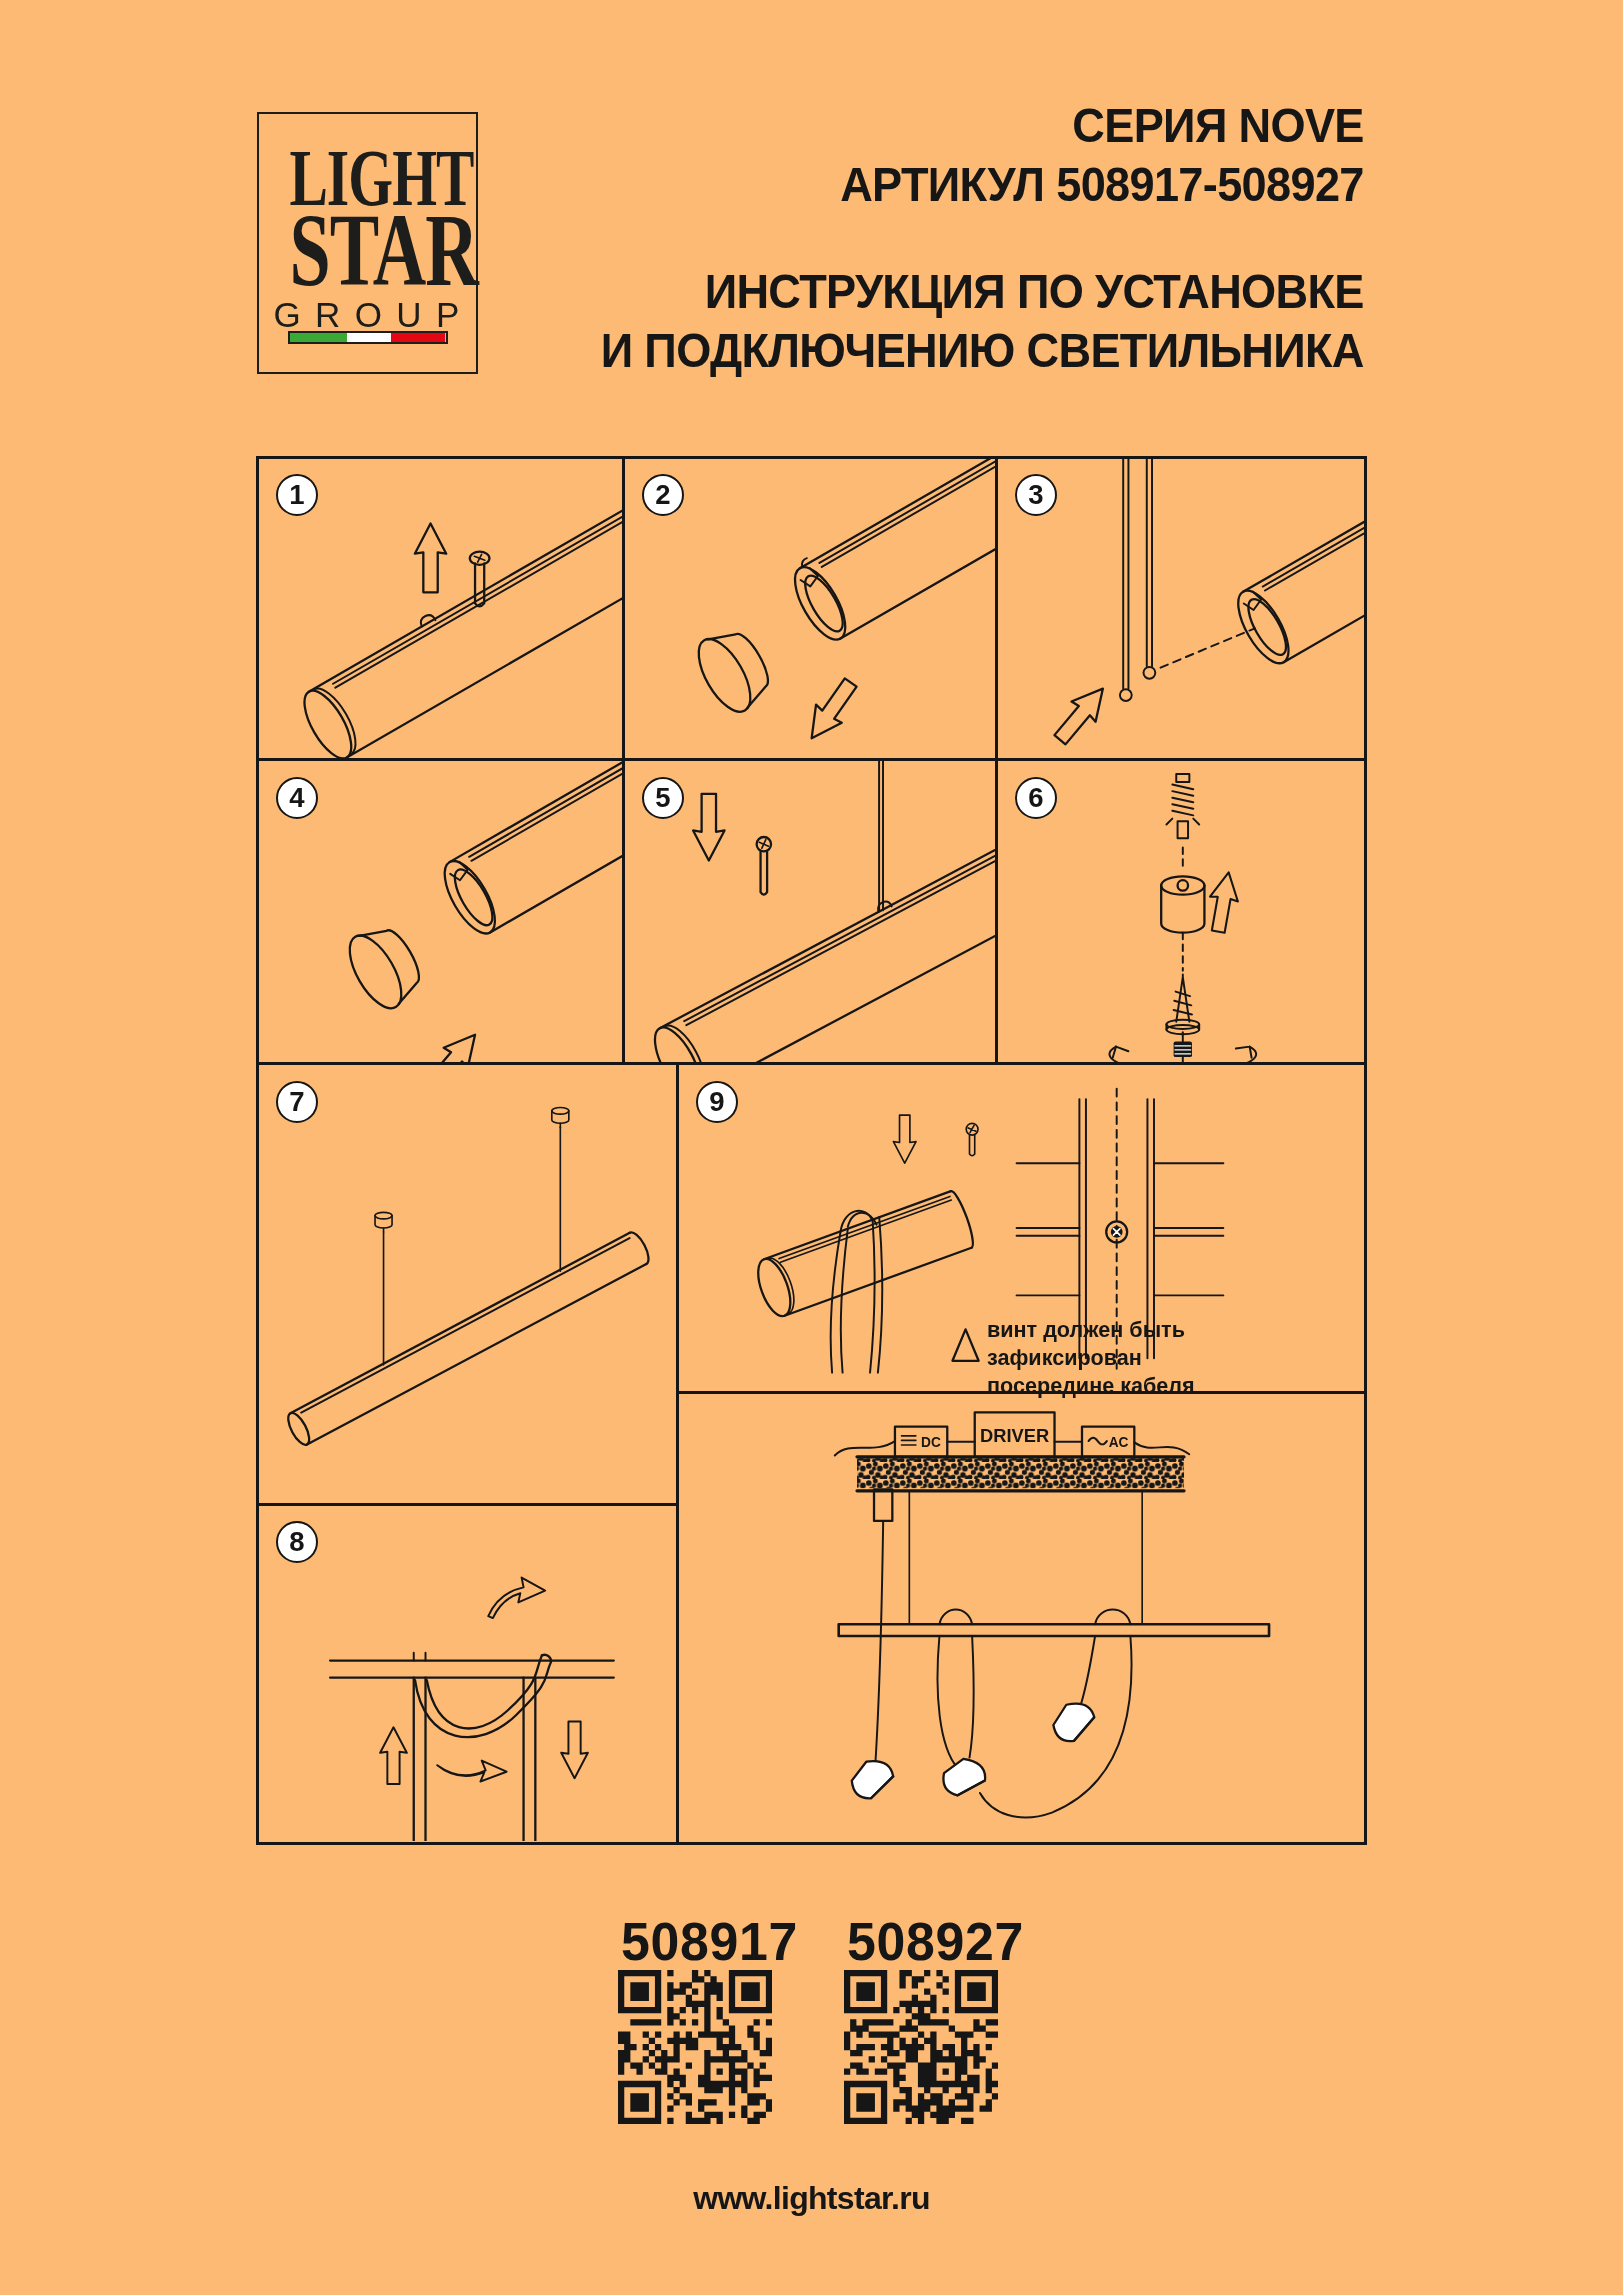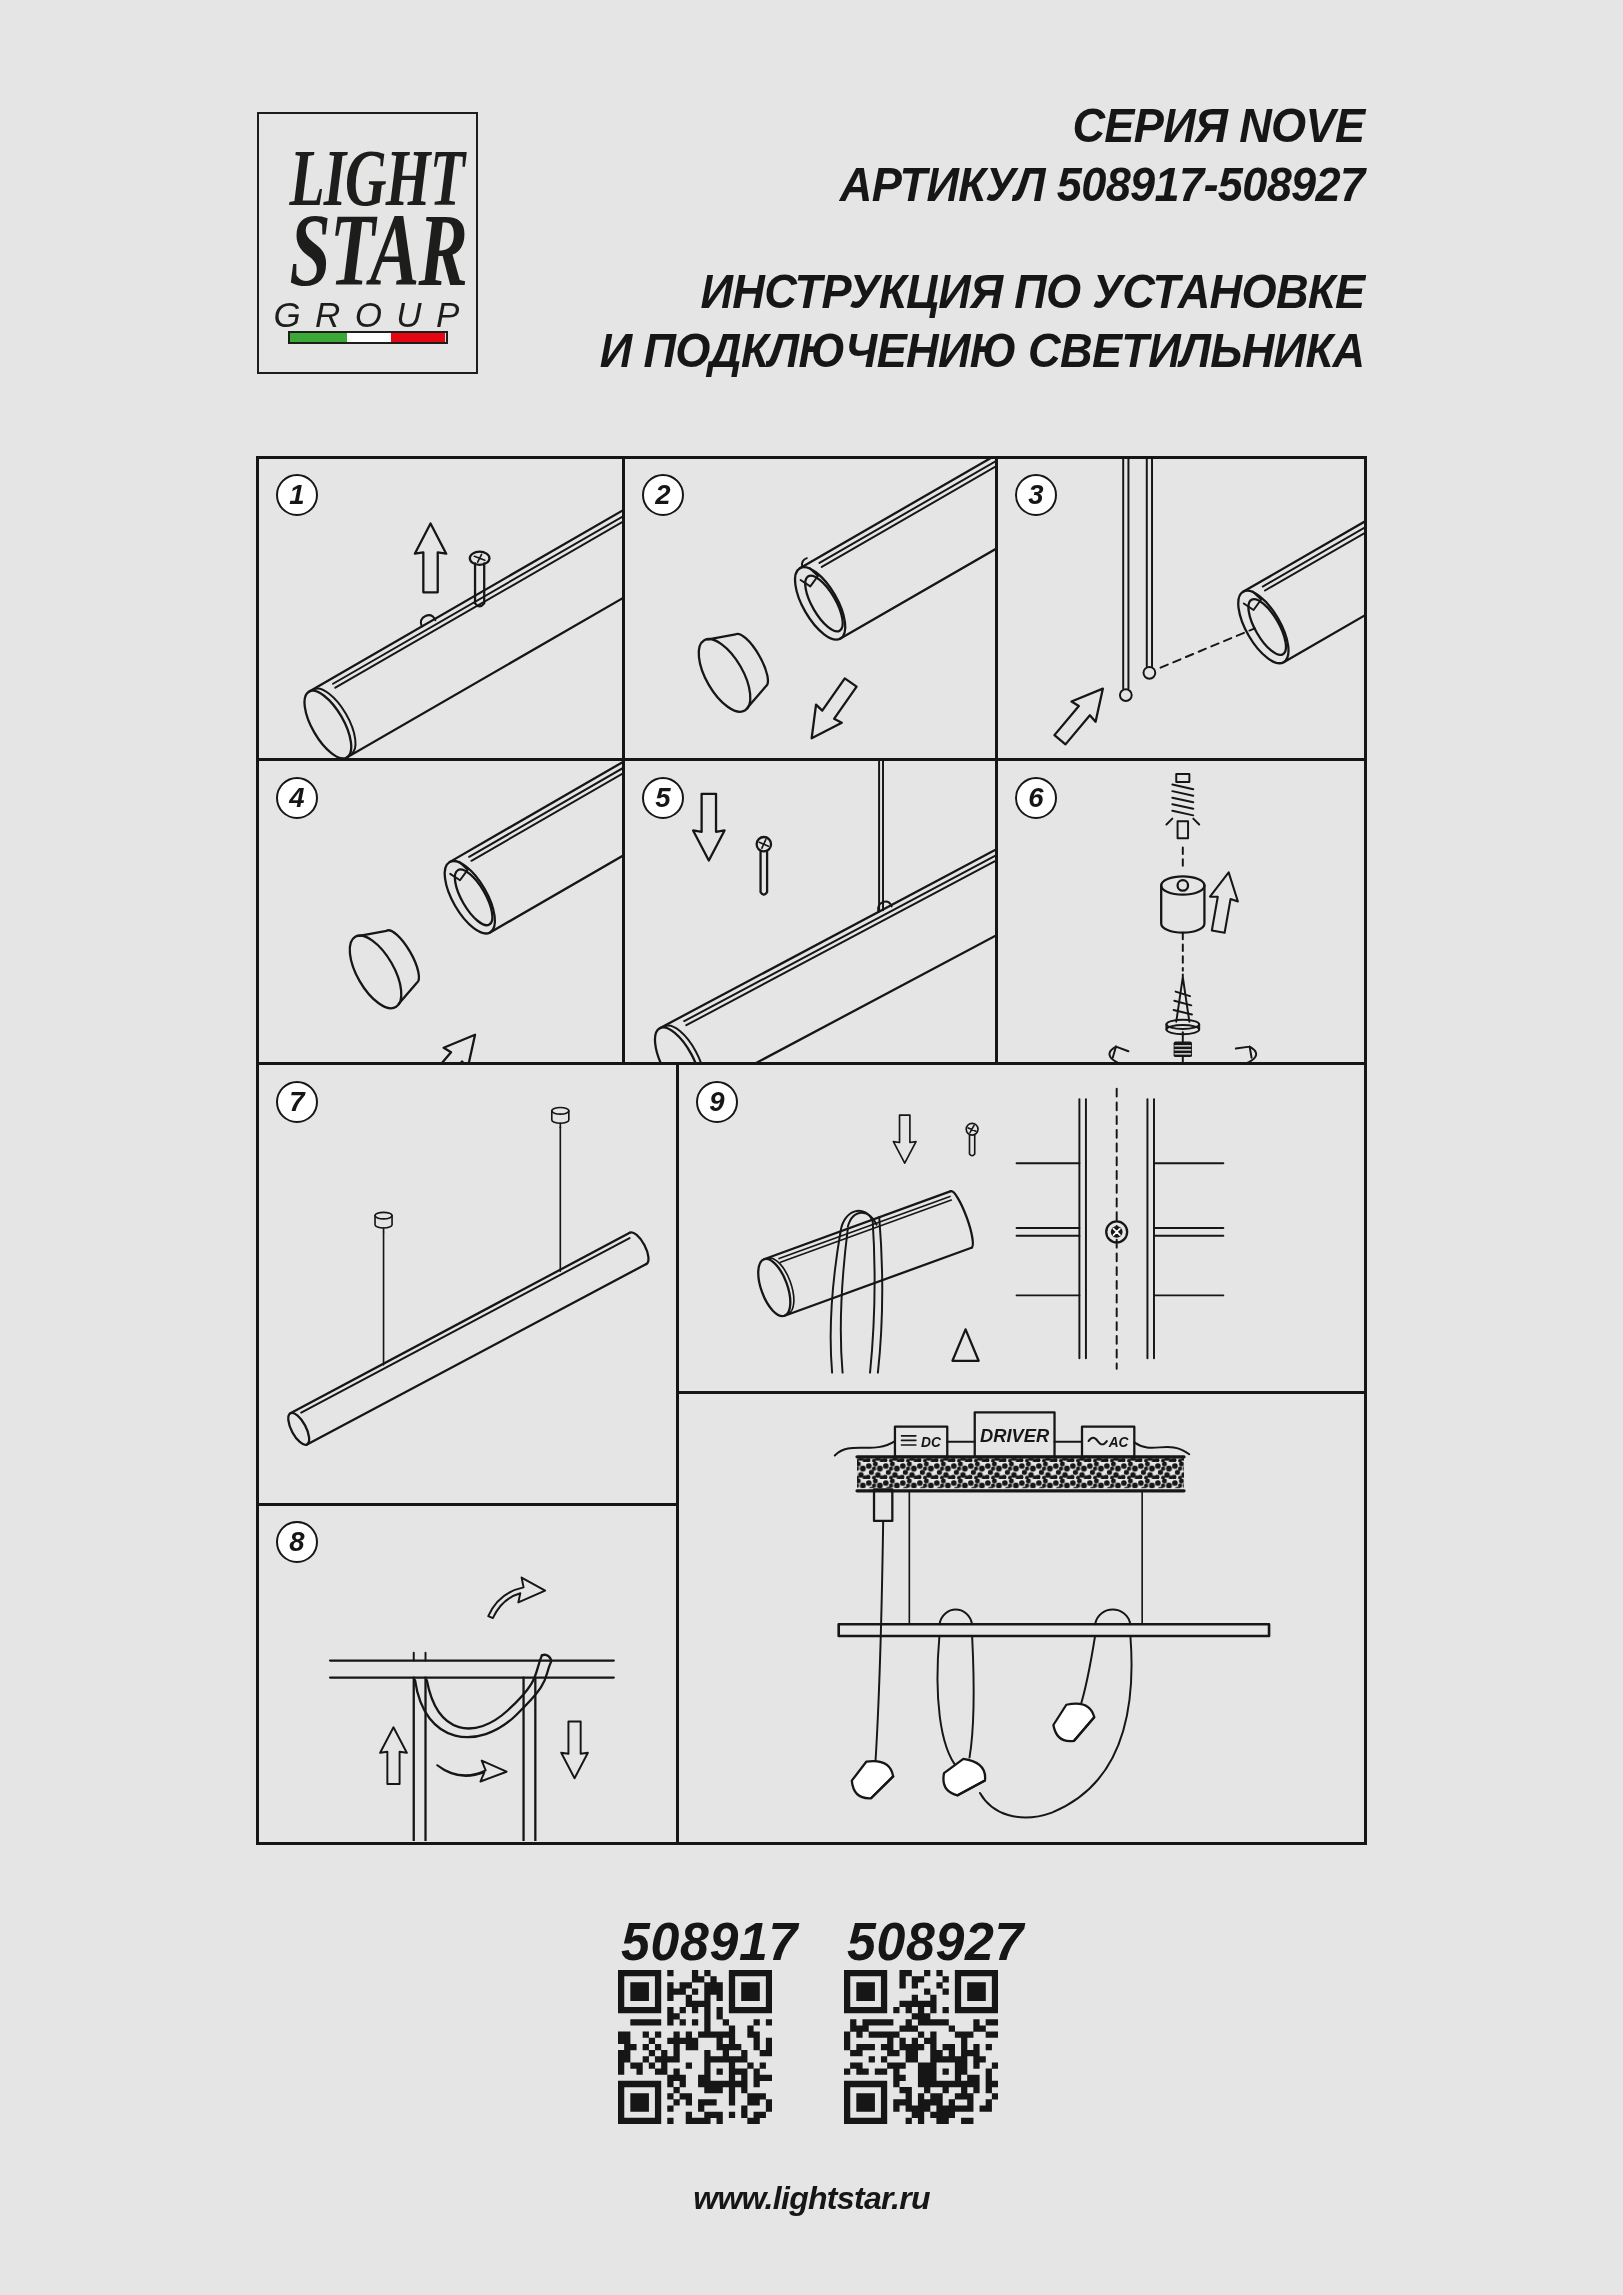--- a/index.html
+++ b/index.html
@@ -1,17 +1,17 @@
 <!DOCTYPE html>
 <html style="font-size:10.5px"><head>
 <meta charset="utf-8">
 <style>
   html,body{margin:0;padding:0;background:#9b9b9b;}
-  .page{position:relative;width:1623px;height:2295px;background:#e5e5e5;overflow:hidden;
-        font-family:"Liberation Sans",sans-serif;color:#161616;font-style:italic;}
+  .page{position:relative;width:1623px;height:2295px;background:#fdba74;overflow:hidden;
+        font-family:"Liberation Sans",sans-serif;color:#161616;}
 
   
   .logo-box{position:absolute;left:257px;top:112px;width:217px;height:258px;border:2.6px solid #1d1d1b;}
   .logo-word{position:absolute;width:100%;text-align:center;font-family:"Liberation Serif",serif;
              font-weight:bold;color:#1d1d1b;line-height:1;letter-spacing:-1.3px;transform:scaleX(.72);}
   .logo-light{top:23.6px;font-size:80px;}
   .logo-star{top:85px;font-size:103px;}
   .logo-group{position:absolute;top:181px;width:100%;font-size:35px;font-weight:400;
               letter-spacing:14.4px;text-indent:14.4px;color:#1d1d1b;}
   .flag{position:absolute;top:217px;left:50%;transform:translateX(-50%);width:156px;height:9.2px;
@@ -292,20 +292,24 @@
         <path d="M516 150 H612 M726 150 H832"></path>
         <path d="M516 249 H612 M726 249 H832"></path>
         <path d="M516 261 H612 M726 261 H832"></path>
         <path d="M516 352 H612 M726 352 H832"></path>
         <circle cx="669" cy="255" r="16" stroke-width="3.5"></circle>
         <circle cx="669" cy="255" r="9" fill="#161616" stroke="none"></circle>
         <path d="M664 250 l10 10 M674 250 l-10 10" stroke="#ffffff" stroke-width="2.5"></path>
       </g>
       <path d="M418 452 L438 404 L458 452 Z"></path>
     </svg>
+    <div class="note">
+      <div>винт должен быть зафиксирован</div>
+      <div>посередине кабеля</div>
+    </div>
     <div class="badge">9</div>
   </div>
 
   <div class="panel" style="left:679px;top:1394px;width:630px;height:448px">
     <svg class="ill" width="685" height="448" viewBox="0 0 1047 685">
       <defs>
         <pattern id="stip" width="26" height="26" patternUnits="userSpaceOnUse">
           <circle cx="4" cy="6" r="2.6" fill="#161616"></circle>
             <circle cx="14" cy="3" r="2" fill="#161616"></circle>
           <circle cx="21" cy="10" r="2.8" fill="#161616"></circle>

